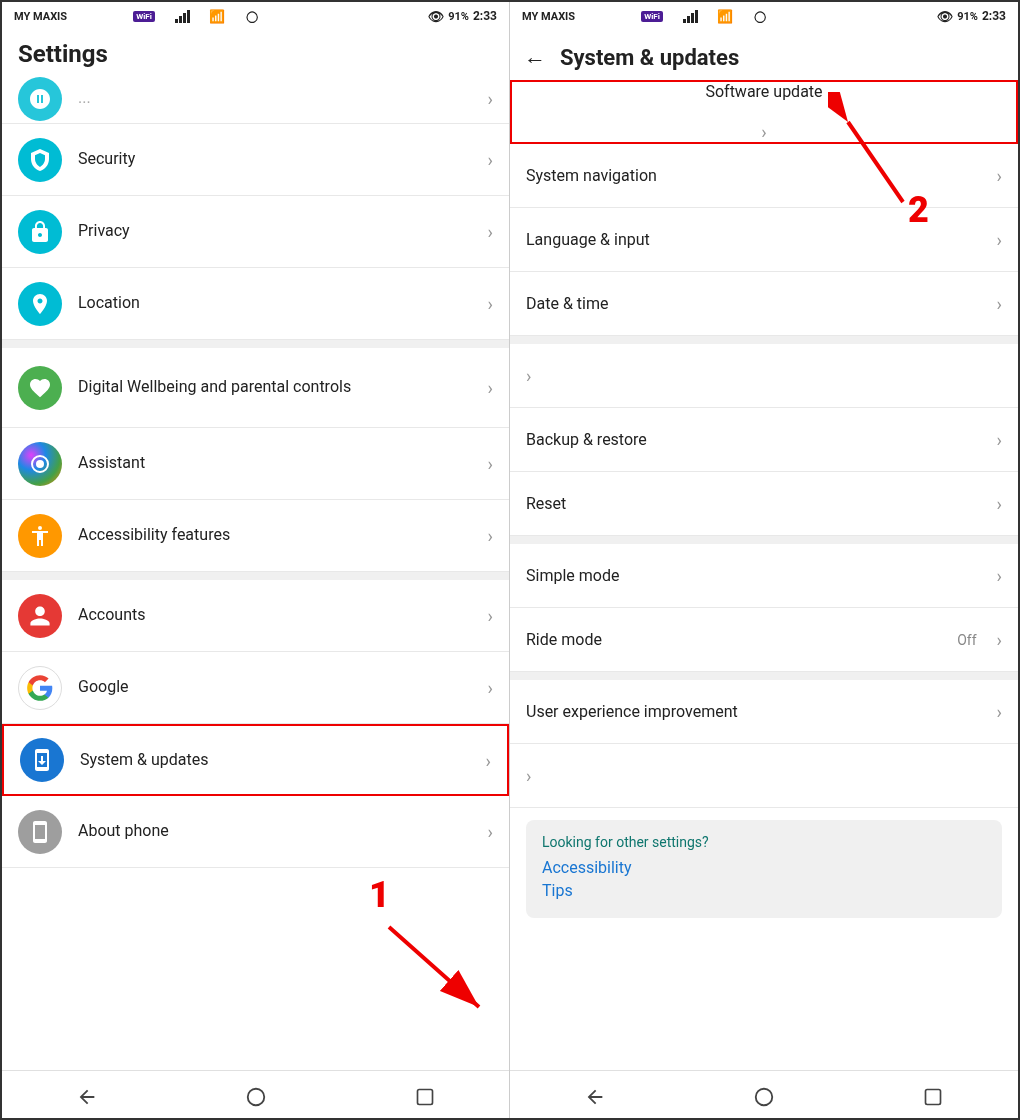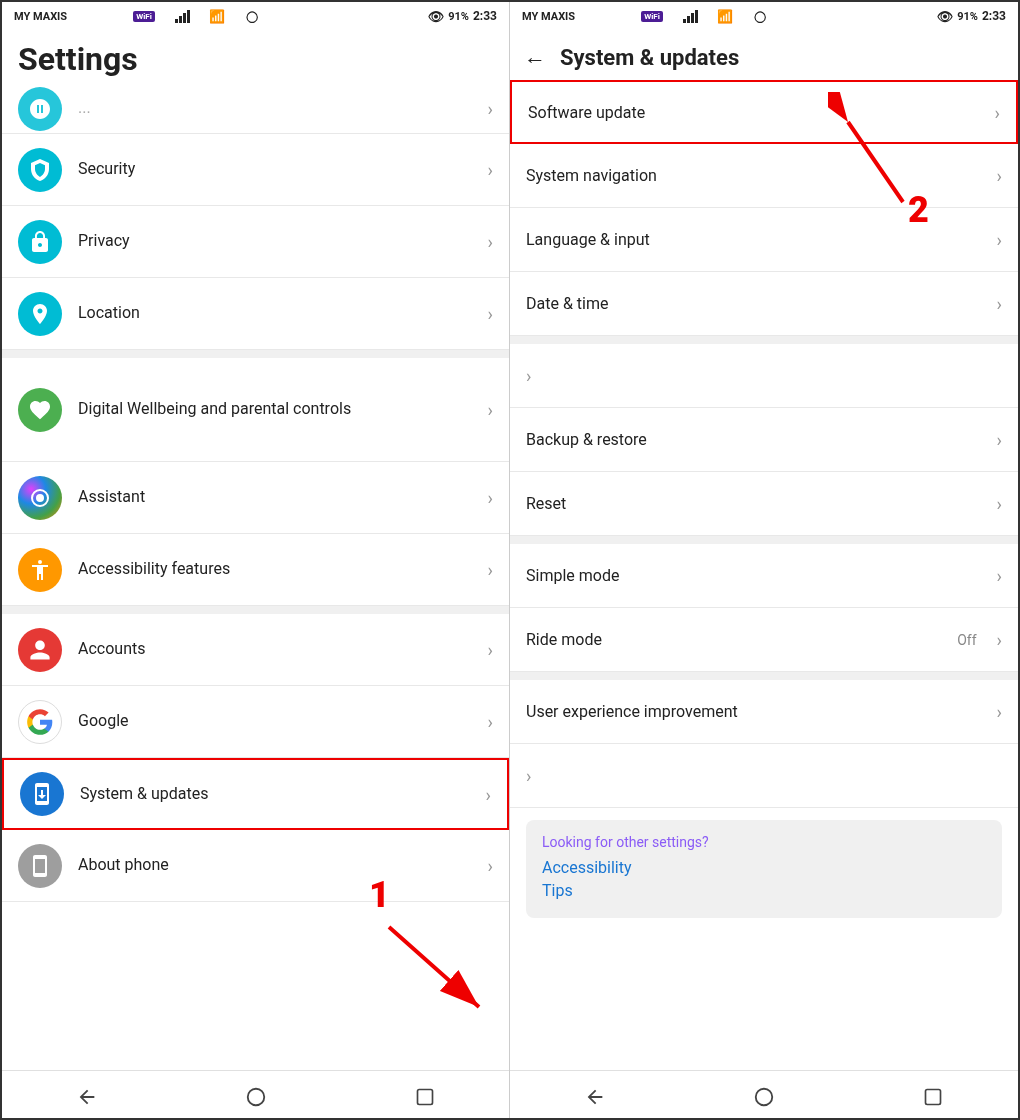--- a/index.html
+++ b/index.html
@@ -56,21 +56,21 @@
       font-size: 8px;
       font-weight: 700;
       padding: 1px 3px;
       border-radius: 2px;
       margin-left: 46px;
     }
 
     
     .page-title-bar {
       padding: 10px 16px 6px 16px;
-      font-size: 32px;
+      font-size: 24px;
       font-weight: 700;
       color: #222;
     }
 
     
     .settings-list {
       flex: 1;
       overflow-y: auto;
     }
     .settings-item {
@@ -203,21 +203,21 @@
 
     
     .other-settings-box {
       margin: 12px 16px;
       background: #f0f0f0;
       border-radius: 8px;
       padding: 14px 16px;
     }
     .other-settings-title {
       font-size: 14px;
-      color: #8b5cf6;
+      color: #0f766e;
       margin-bottom: 8px;
     }
     .other-settings-link {
       display: block;
       font-size: 16px;
       color: #1976d2;
       margin-bottom: 4px;
       cursor: pointer;
     }
 
@@ -295,21 +295,21 @@
         <svg class="icon-svg" viewBox="0 0 24 24">
             <path d="M12 2C8.13 2 5 5.13 5 9c0 5.25 7 13 7 13s7-7.75 7-13c0-3.87-3.13-7-7-7zm0 9.5c-1.38 0-2.5-1.12-2.5-2.5s1.12-2.5 2.5-2.5 2.5 1.12 2.5 2.5-1.12 2.5-2.5 2.5z"></path>
           </svg>
       </div>
       <div class="item-text">Location</div>
       <span class="item-chevron">›</span>
     </div>
 
     <div class="section-divider"></div>
 
-    <div class="settings-item" style="height:104px;">
+    <div class="settings-item" style="height:80px;">
       <div class="item-icon icon-green">
         <svg class="icon-svg" viewBox="0 0 24 24">
             <path d="M12 21.35l-1.45-1.32C5.4 15.36 2 12.28 2 8.5 2 5.42 4.42 3 7.5 3c1.74 0 3.41.81 4.5 2.09C13.09 3.81 14.76 3 16.5 3 19.58 3 22 5.42 22 8.5c0 3.78-3.4 6.86-8.55 11.54L12 21.35z"></path>
           </svg>
       </div>
       <div class="item-text">Digital Wellbeing and parental controls</div>
       <span class="item-chevron">›</span>
     </div>
 
     <div class="settings-item">
@@ -433,21 +433,21 @@
     </div>
   </div>
 
   <div class="right-header">
     <div class="back-btn">←</div>
     <div class="right-title">System &amp; updates</div>
   </div>
 
   <div class="right-list">
 
-    <div class="right-item highlighted" style="border:2.5px solid #e00;">
+    <div class="right-item highlighted" style="border:2.5px solid #e00;flex-direction:column;">
       <div class="right-item-text">Software update</div>
       <span class="right-chevron">›</span>
     </div>
 
     <div class="right-item">
       <div class="right-item-text">System navigation</div>
       <span class="right-chevron">›</span>
     </div>
 
     <div class="right-item">

